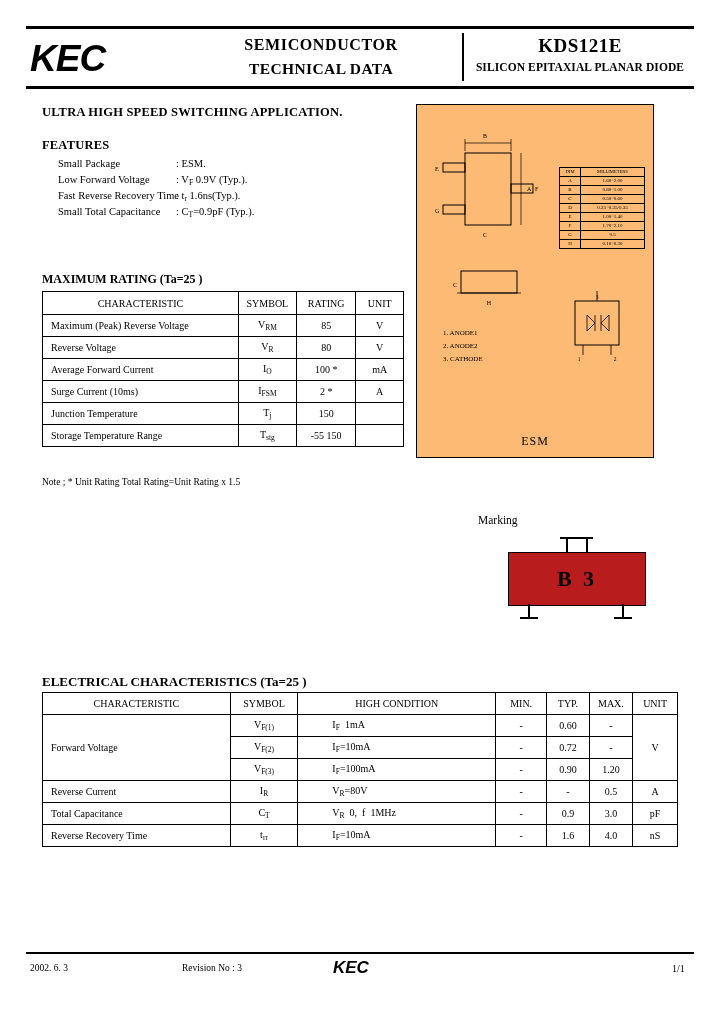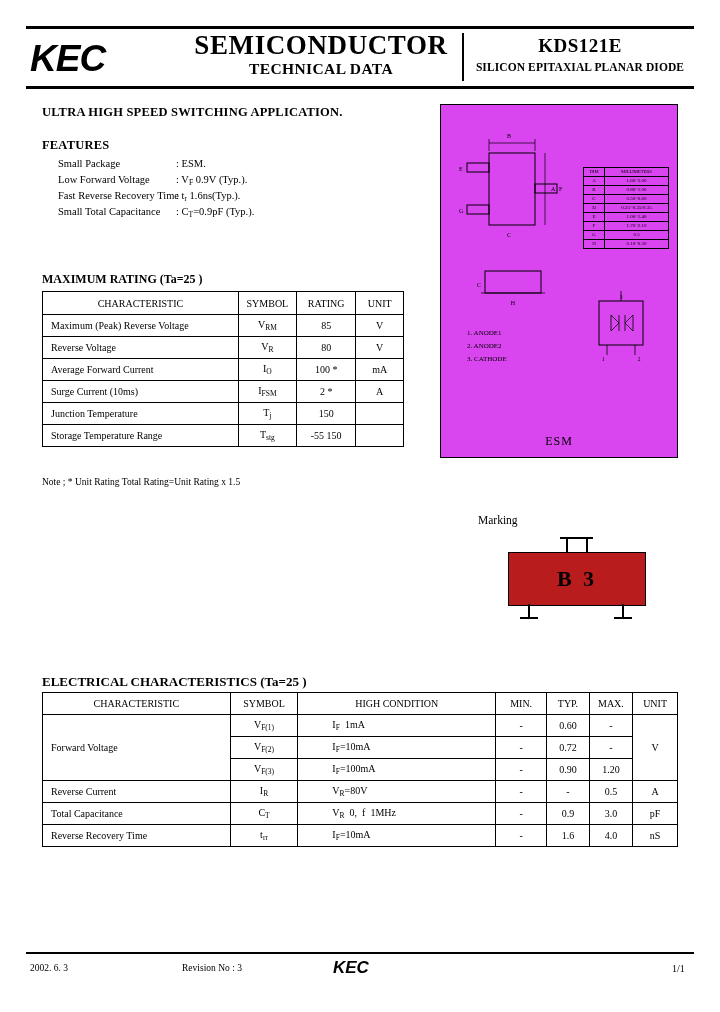--- a/index.html
+++ b/index.html
@@ -46,21 +46,21 @@
     font-style: italic;
     color: #000;
   }
   .hdr-center {
     position: absolute;
     left: 160px; top: 6px;
     width: 270px;
     text-align: center;
   }
   .hdr-center .l1 {
-    font-size: 27px;
+    font-size: 16px;
     font-weight: bold;
     letter-spacing: .6px;
     line-height: 26px;
   }
   .hdr-center .l2 {
     font-size: 15.5px;
     font-weight: bold;
     letter-spacing: .4px;
     line-height: 21px;
   }
@@ -145,24 +145,24 @@
   .mr-table thead td { height: 22px; text-align: center; font-size: 10px; }
   .mr-note {
     position: absolute;
     left: 42px; top: 477px;
     font-size: 9.5px;
   }
 
   
   .pkg-box {
     position: absolute;
-    left: 440px; top: 104px;
+    left: 416px; top: 104px;
     width: 236px; height: 352px;
     border: 1.5px solid #000;
-    background: #d946ef;
+    background: #fdba74;
   }
   .pkg-label {
     position: absolute;
     left: 0; bottom: 8px;
     width: 100%;
     text-align: center;
     font-size: 12px;
     letter-spacing: 1px;
   }
   .dimtable {

